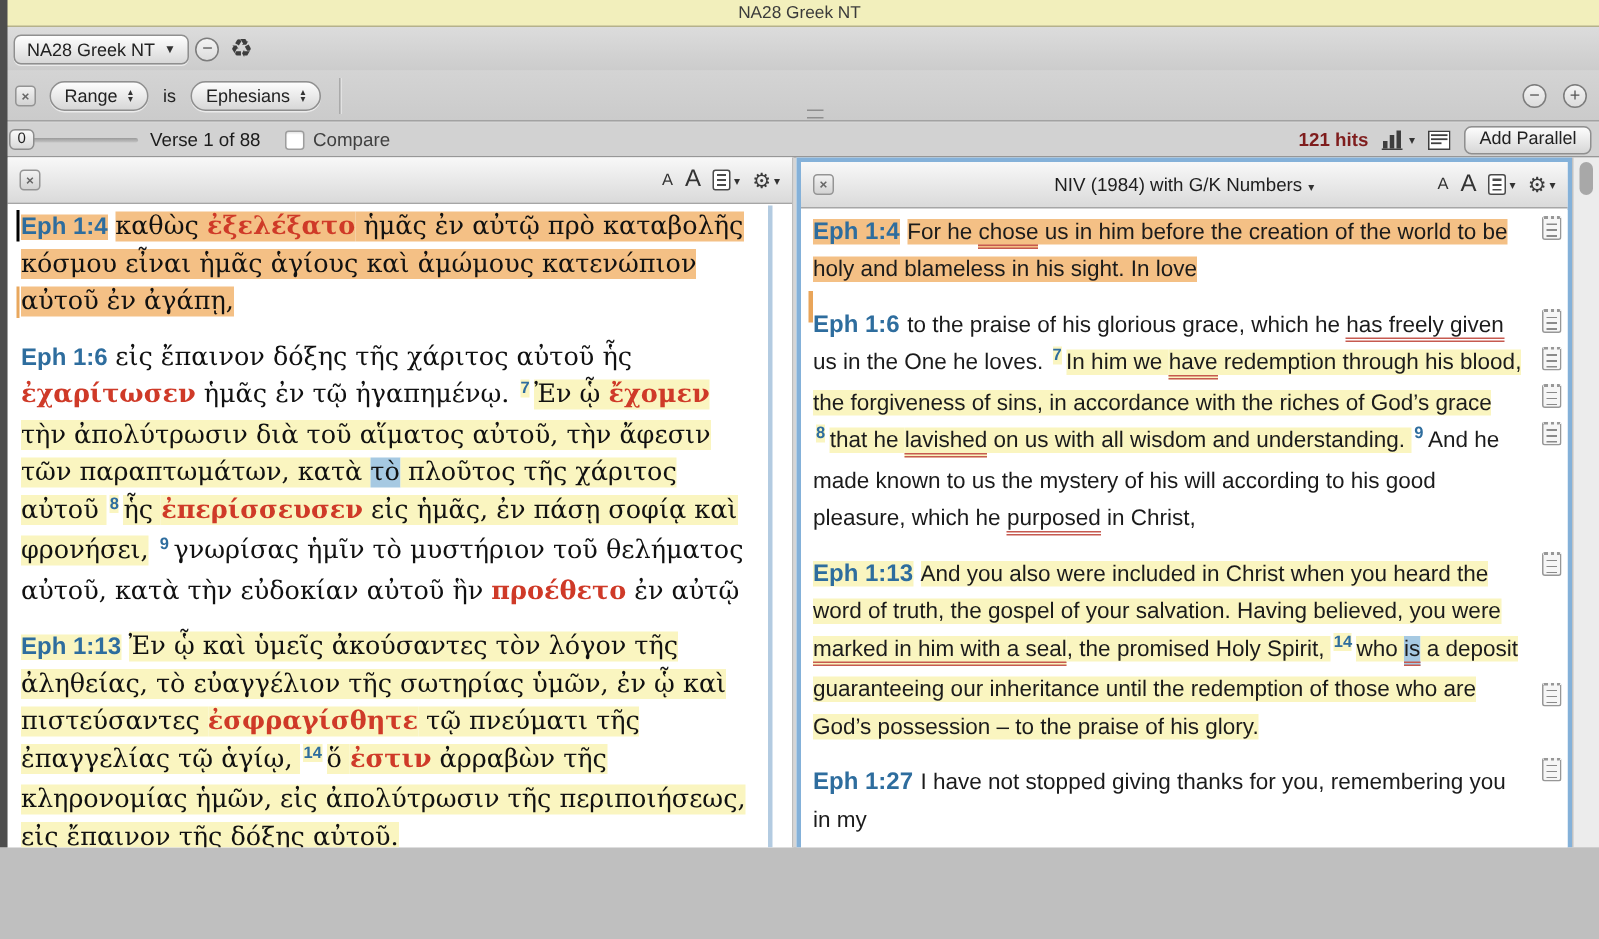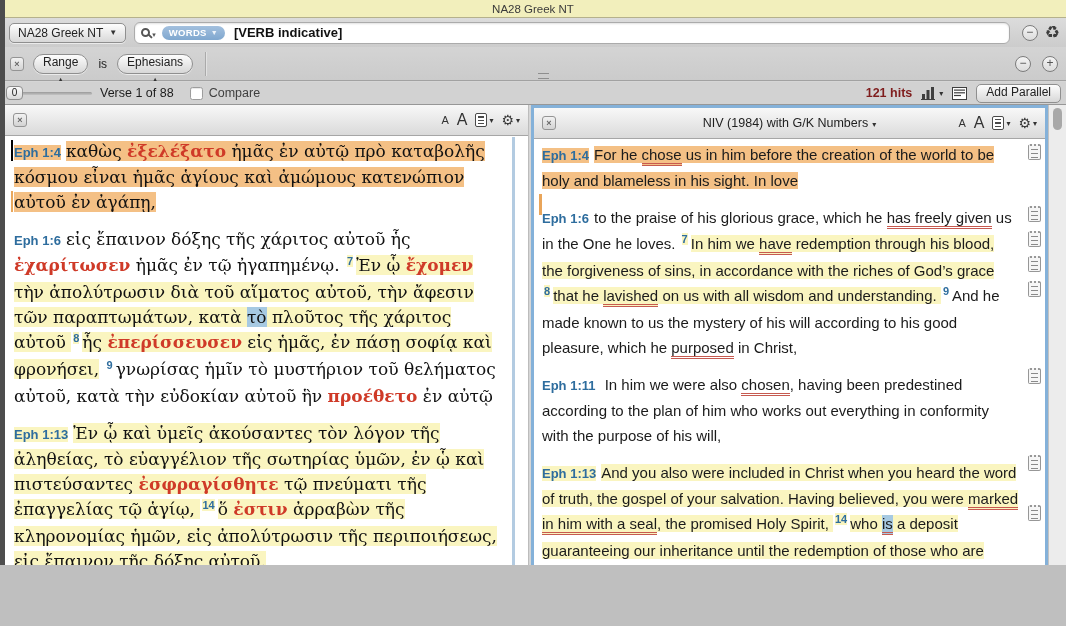--- a/index.html
+++ b/index.html
@@ -36,21 +36,21 @@
   .recycle{font-size:17px;color:#3d3d3d;margin-left:7px;line-height:17px;}
 
   
   .tb2{position:absolute;left:0;top:47px;width:1066px;height:34px;background:linear-gradient(#d4d4d4,#cbcbcb);
        border-bottom:1px solid #a2a2a2;display:flex;align-items:center;padding:0 8px 0 10px;}
   .close-box{width:14px;height:14px;border:1px solid #949494;border-radius:3px;
              background:linear-gradient(#f2f2f2,#d3d3d3);color:#666;font-size:9px;font-weight:bold;
              line-height:12px;text-align:center;flex:0 0 auto;}
   .capsule{height:20px;border:1px solid #8f8f8f;border-radius:11px;background:linear-gradient(#fdfdfd,#d7d7d7);
            display:inline-flex;align-items:center;gap:7px;padding:0 9px;font-size:12px;color:#222;
-           box-shadow:0 1px 0 rgba(255,255,255,.6);flex-direction:column;}
+           box-shadow:0 1px 0 rgba(255,255,255,.6);}
   .stack{display:inline-flex;flex-direction:column;font-size:6.5px;line-height:5px;color:#333;}
   .is-label{font-size:12px;margin:0 10px;color:#222;}
   .vdivider{width:1px;height:24px;background:#aaa;margin-left:12px;box-shadow:1px 0 0 #e2e2e2;}
   .grip{position:absolute;left:538px;top:73px;width:11px;height:6px;
         border-top:1.5px solid #8e8e8e;border-bottom:1.5px solid #8e8e8e;}
   .tb2-right{margin-left:auto;display:flex;gap:7px;}
 
   
   .tb3{position:absolute;left:0;top:82px;width:1066px;height:23px;background:#d2d2d2;
        border-bottom:1px solid #979797;display:flex;align-items:center;padding:0 5px 0 6px;font-size:12.5px;}
@@ -86,21 +86,21 @@
   .gear{font-size:14px;color:#3a3a3a;line-height:14px;}
   .pane-body{position:absolute;left:0;right:0;top:32px;bottom:0;background:#fff;overflow:hidden;}
   .body-greek{padding:2px 20px 0 9px;}
   .body-niv{padding:2px 26px 0 8px;}
   .pane-divider{position:absolute;top:32px;bottom:0;right:13px;width:3px;background:#b3cbe1;}
 
   
   .pane-body p{margin:0 0 12px 0;}
   .body-greek p{font-family:"DejaVu Serif",serif;font-size:17px;line-height:25px;color:#111;}
   .body-niv p{font-family:"Liberation Sans",sans-serif;font-size:15px;line-height:25px;color:#1b1b1b;}
-  span.ref{font-family:"Liberation Sans",sans-serif;font-size:13px;font-weight:bold;color:#2e6d9e;margin-right:5px;}
+  span.ref{font-family:"Liberation Sans",sans-serif;font-size:16px;font-weight:bold;color:#2e6d9e;margin-right:5px;}
   span.vnum{font-family:"Liberation Sans",sans-serif;font-size:11px;font-weight:bold;color:#2e6d9e;
             position:relative;top:-6px;margin:0 3px 0 2px;}
   span.hit{color:#cf3a28;font-weight:bold;}
   span.u{border-bottom:3px double #c65a50;}
   span.hl-o{background:#f4c085;}
   span.hl-y{background:#faf5c0;}
   span.sel{background:#a6c9e2;}
 
   .note-icon{position:absolute;right:4px;width:13px;height:16px;border:1px solid #979797;border-top:2px dotted #979797;
              border-radius:2px;background:#f6f6f6;}
@@ -119,29 +119,20 @@
 <div class="window">
   <div class="edge-strip"></div>
 
   <div class="titlebar">NA28 Greek NT</div>
 
   <div class="tb1">
     <button class="module-btn">
       <span>NA28 Greek NT</span>
       <span class="dd">▼</span>
     </button>
-    <div class="search-field">
-      <span class="mag"></span>
-      <span class="mag-arrow">▾</span>
-      <span class="words-pill">
-        <span>WORDS</span>
-        <span class="pill-dd">▼</span>
-      </span>
-      <span class="query">[VERB indicative]</span>
-    </div>
     <span class="circle-btn">−</span>
     <span class="recycle">♻</span>
   </div>
 
   <div class="tb2">
     <span class="close-box">×</span>
     <span class="capsule" style="margin-left:9px;">
       <span>Range</span>
       <span class="stack">
           <span>▴</span>
@@ -243,21 +234,20 @@
         <span class="icon-btn">
           <span class="gear">⚙</span>
           <span class="dd">▾</span>
         </span>
       </span>
     </div>
     <div class="pane-body body-niv">
       <div class="caret" style="left:5px;top:54px;width:3px;background:#e9a55a;"></div>
     <p><span class="ref hl-o">Eph 1:4</span><span class="hl-o">For he </span><span class="u hl-o">chose</span><span class="hl-o"> us in him before the creation of the world to be holy and blameless in his sight. In love</span></p>
         <p><span class="ref">Eph 1:6</span><span>to the praise of his glorious grace, which he </span><span class="u">has freely given</span><span> us in the One he loves. </span><span class="vnum hl-y">7</span><span class="hl-y">In him we </span><span class="u hl-y">have</span><span class="hl-y"> redemption through his blood, the forgiveness of sins, in accordance with the riches of God’s grace </span><span class="vnum hl-y">8</span><span class="hl-y">that he </span><span class="u hl-y">lavished</span><span class="hl-y"> on us with all wisdom and understanding. </span><span class="vnum">9</span><span>And he made known to us the mystery of his will according to his good pleasure, which he </span><span class="u">purposed</span><span> in Christ,</span></p>
-        <p><span class="ref">Eph 1:11</span><span> In him we were also </span><span class="u">chosen</span><span>, having been predestined according to the plan of him who works out everything in conformity with the purpose of his will,</span></p>
         <p><span class="ref hl-y">Eph 1:13</span><span class="hl-y">And you also were included in Christ when you heard the word of truth, the gospel of your salvation. Having believed, you were </span><span class="u hl-y">marked in him with a seal</span><span class="hl-y">, the promised Holy Spirit, </span><span class="vnum hl-y">14</span><span class="hl-y">who </span><span class="u hl-y sel">is</span><span class="hl-y"> a deposit guaranteeing our inheritance until the redemption of those who are God’s possession – to the praise of his glory.</span></p>
         <p><span class="ref">Eph 1:27</span><span>I have not stopped giving thanks for you, remembering you in my</span></p>
         <div class="note-icon" style="top: 4px;"></div>
         <div class="note-icon" style="top: 66px;"></div>
         <div class="note-icon" style="top: 91px;"></div>
         <div class="note-icon" style="top: 116px;"></div>
         <div class="note-icon" style="top: 141px;"></div>
         <div class="note-icon" style="top: 228px;"></div>
         <div class="note-icon" style="top: 315px;"></div>
         <div class="note-icon" style="top: 365px;"></div>

